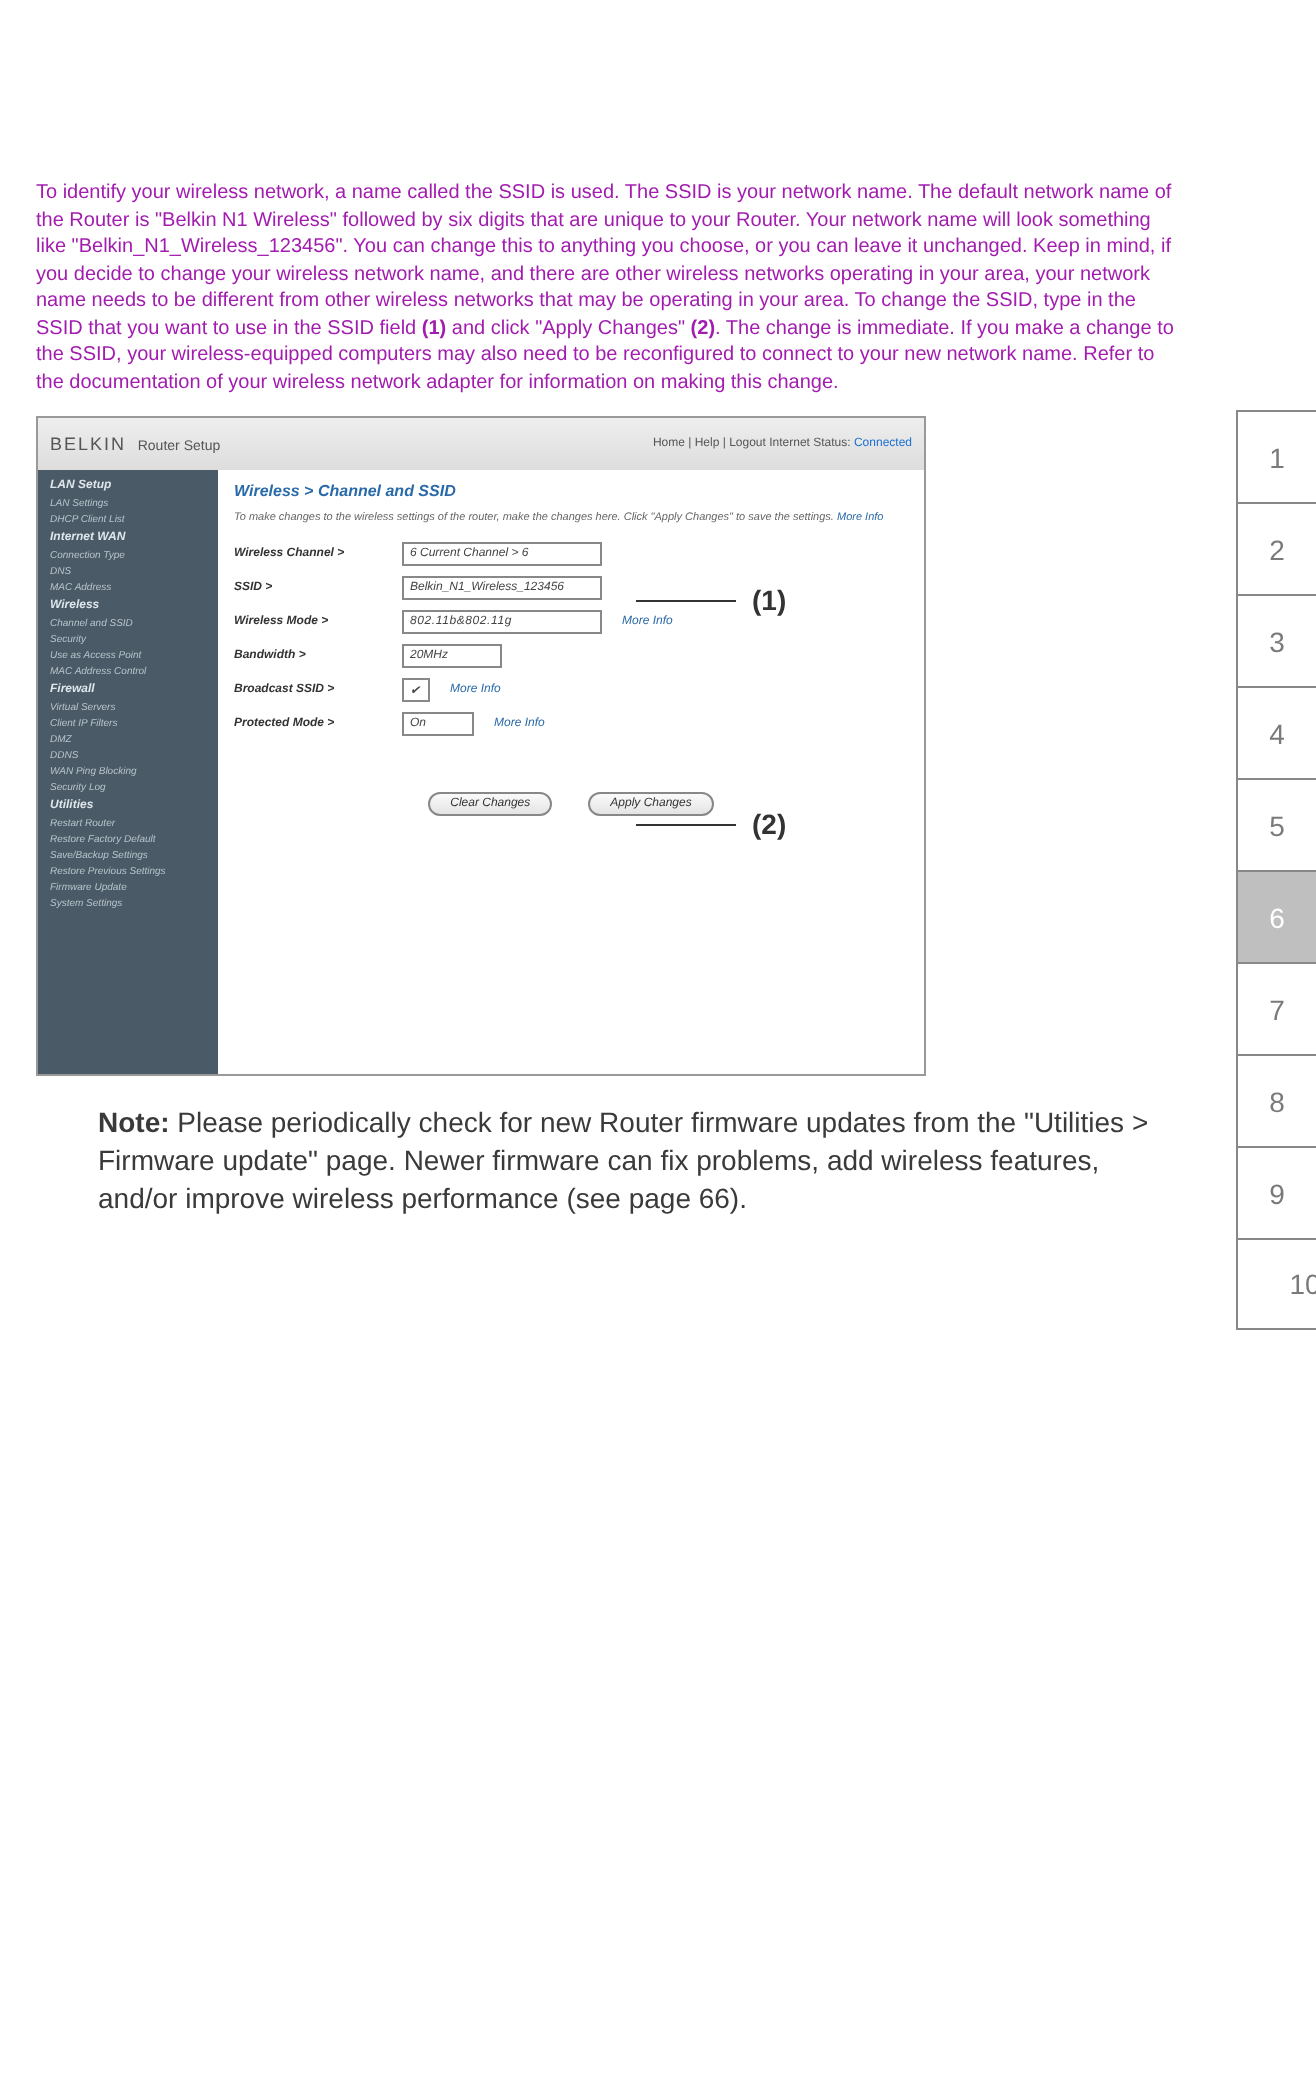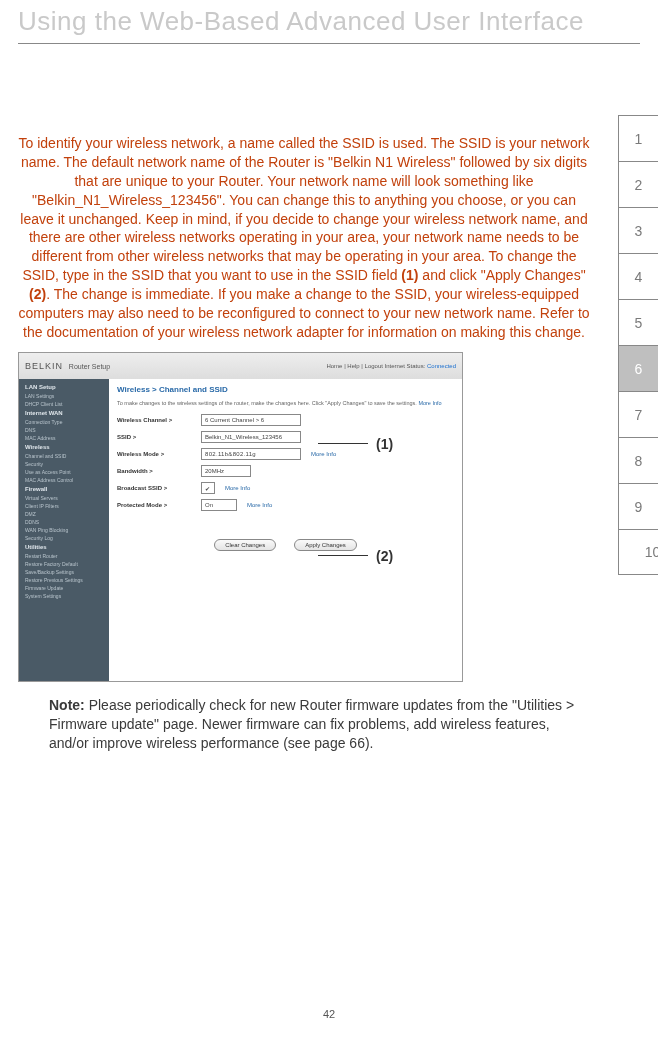--- a/index.html
+++ b/index.html
@@ -45,24 +45,24 @@
     padding-right: 50px;
   }
   .section-heading {
     font-weight: 700;
     font-size: 16px;
     letter-spacing: 0.2px;
     margin-bottom: 4px;
     font-stretch: condensed;
   }
   .body-text {
-    font-size: 14px;
+    font-size: 10px;
     line-height: 1.35;
-    color: #c2410c;
-    text-align: center;
+    color: #a21caf;
+    text-align: left;
   }
   .body-text .bold { font-weight: 700; }
   .screenshot-wrap {
     margin-top: 10px;
     width: 445px;
     position: relative;
   }
   
   .router-ui {
     width: 445px;
@@ -80,21 +80,21 @@
     display: flex;
     align-items: center;
     justify-content: space-between;
     padding: 0 6px;
     font-size: 7px;
     color: #555;
   }
   .brand { font-weight: 400; letter-spacing: 1px; font-size: 9px; color: #555; }
   .status-right { font-size: 6px; color: #555; }
   .status-right .connected { color: #1a6fcf; }
-  .router-body { flex: 1; display: flex; }
+  .router-body { flex: 1; display: flex; font-style: italic; }
   .router-side {
     width: 90px;
     background: #4a5a66;
     padding: 4px 4px;
     display: flex;
     flex-direction: column;
     gap: 2px;
   }
   .side-head { color: #dfe6eb; font-weight: 700; font-size: 6px; padding: 1px 2px; }
   .side-item { color: #b8c4cc; font-size: 5px; padding: 0 2px; white-space: nowrap; overflow: hidden; }
@@ -142,21 +142,20 @@
     left: 0; right: 0;
     text-align: center;
     font-size: 11px;
     color: #555;
   }
 </style>
 </head>
 <body>
 
 <div class="page">
-  <div class="page-title">Using the Web-Based Advanced User Interface</div>
 
   <div class="side-tabs" id="side-tabs">
       <div class="tab">1</div>
       <div class="tab">2</div>
       <div class="tab">3</div>
       <div class="tab">4</div>
       <div class="tab">5</div>
       <div class="tab active">6</div>
       <div class="tab">7</div>
       <div class="tab">8</div>

